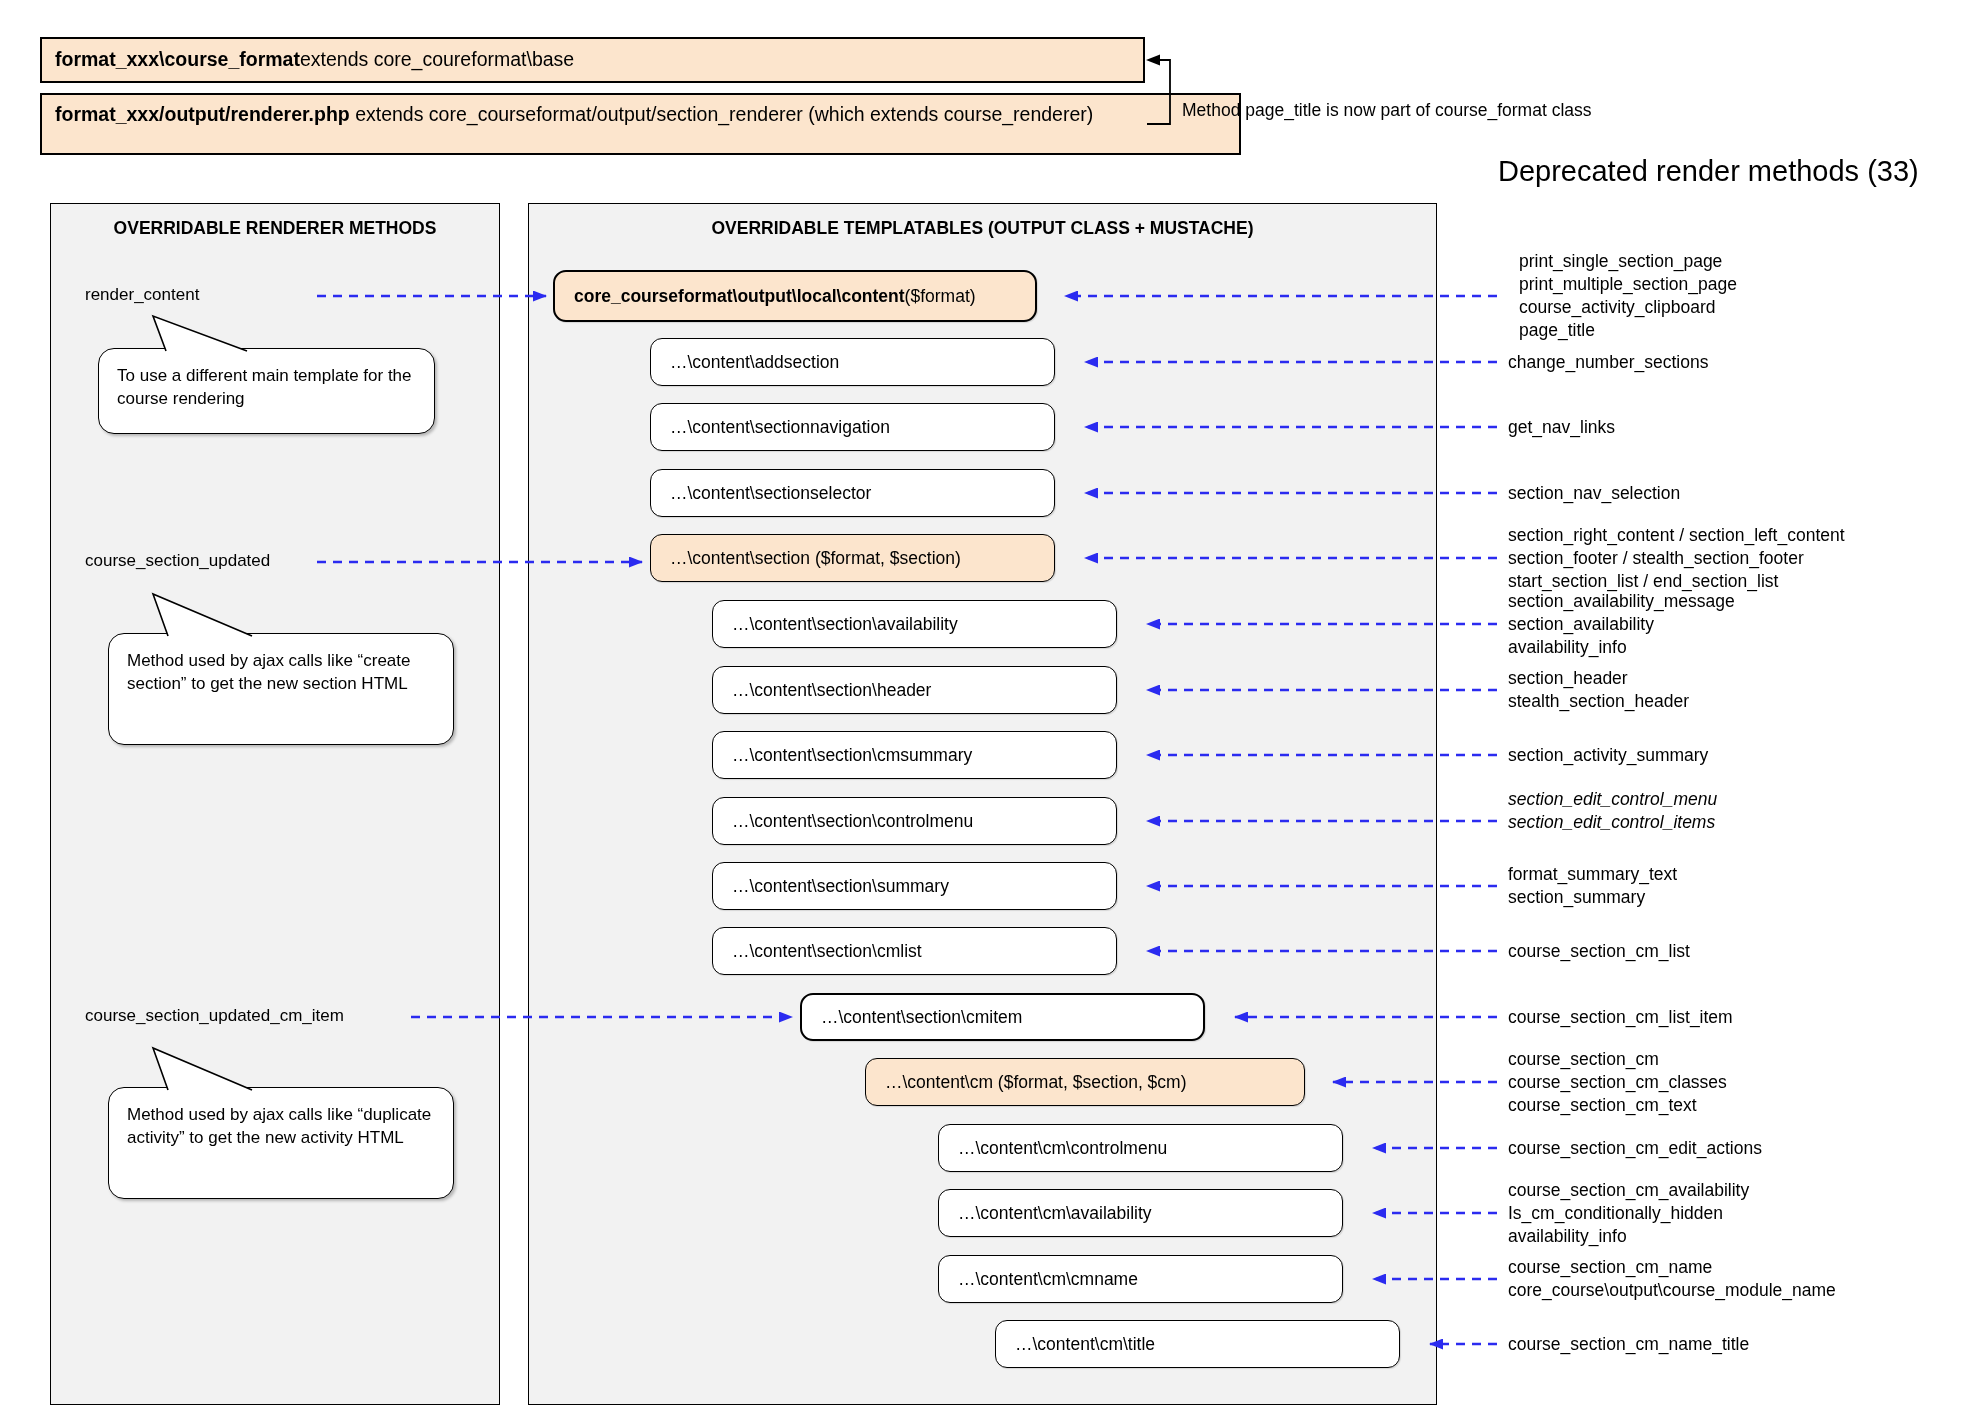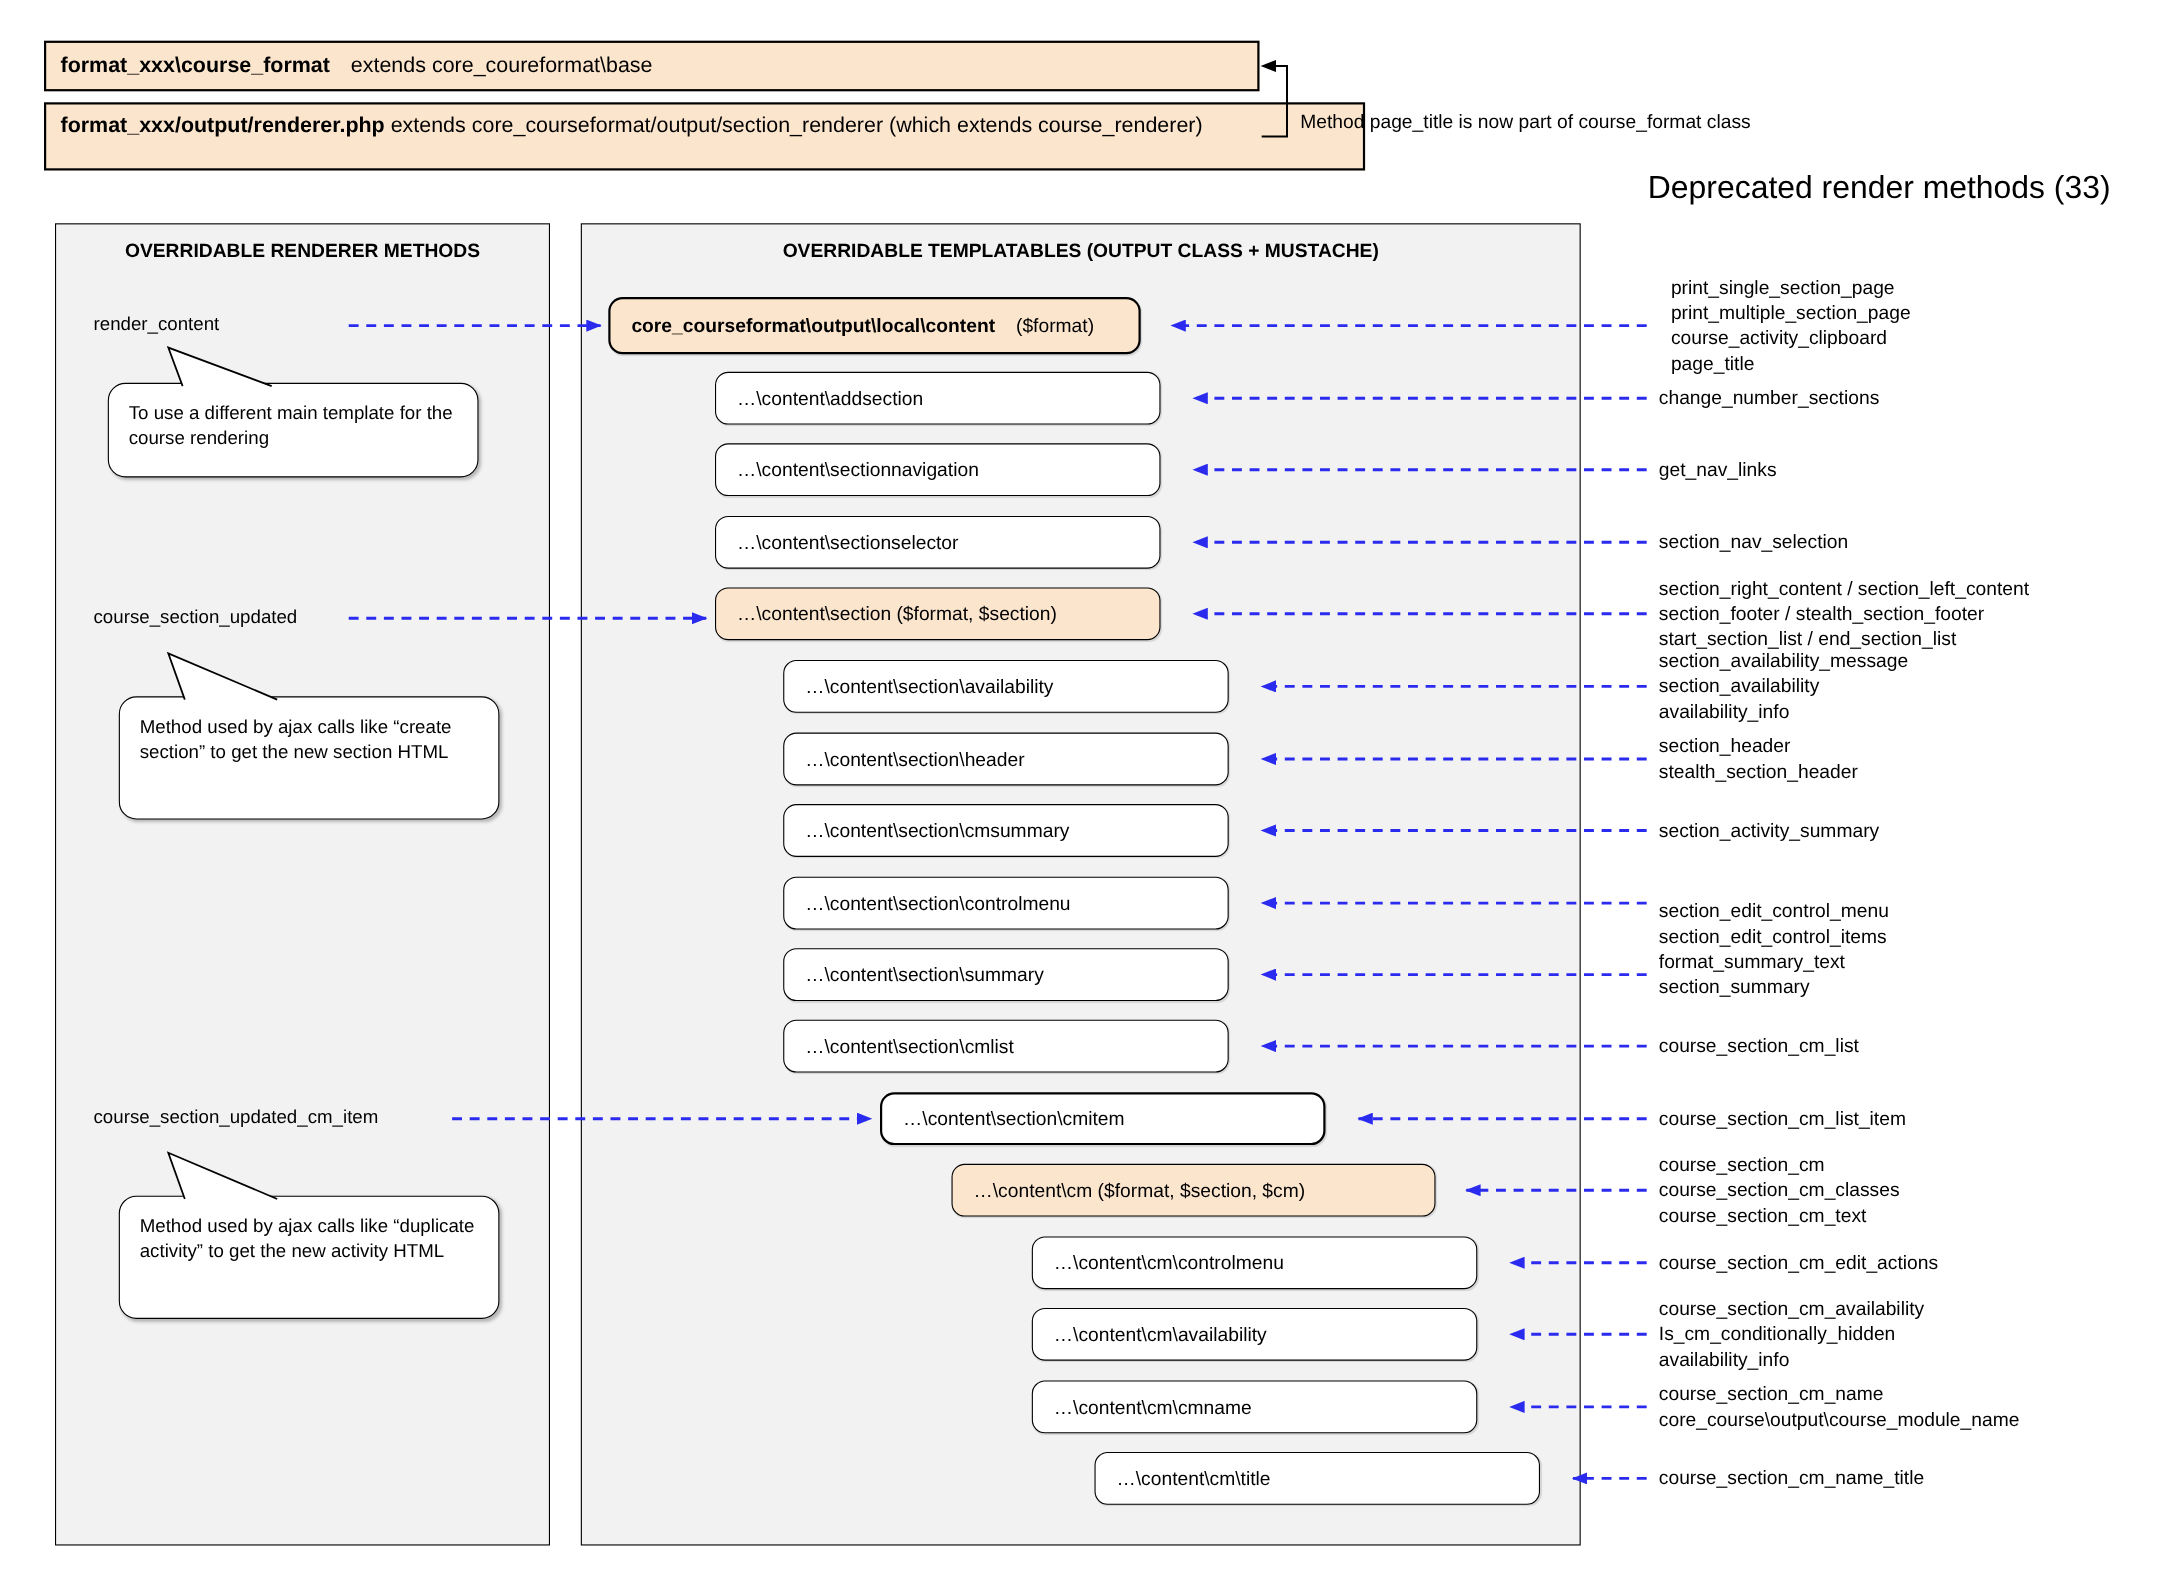--- a/index.html
+++ b/index.html
@@ -1,21 +1,21 @@
 <!DOCTYPE html>
 <html style="--highlight: #fce5cd; --arrow: #2b2bf0; --panel_bg: #f2f2f2; --border: #000000;"><head>
 <meta charset="utf-8">
 <style>
   :root{
     --highlight:#fce5cd; --arrow:#2b2bf0; --panel_bg:#f2f2f2; --border:#000000;
   }
   html,body{margin:0;padding:0;background:#fff;}
   .canvas{position:relative;width:1964px;height:1427px;background:#fff;overflow:hidden;
           font-family:"Liberation Sans", sans-serif;color:#000;}
-  .abs{position:absolute;gap:19px;}
+  .abs{position:absolute;}
   
   .classbox{background:var(--highlight);border:2px solid var(--border);
             font-size:19.5px;line-height:1.32;padding:0 13px;box-sizing:border-box;}
   .classbox .b{font-weight:bold;}
   .classbox.vcenter{display:flex;align-items:center;}
   .classbox.wrap{padding-top:7px;}
   
   .note-text{font-size:17.5px;white-space:nowrap;}
   .dep-heading{font-size:29px;white-space:nowrap;}
   
@@ -117,21 +117,21 @@
     <div>section_availability</div>
     <div>availability_info</div>
   </div>
   <div class="abs dep-group" style="left:1508px;top:690px;">
     <div>section_header</div>
     <div>stealth_section_header</div>
   </div>
   <div class="abs dep-group" style="left:1508px;top:755px;">
     <div>section_activity_summary</div>
   </div>
-  <div class="abs dep-group" style="left:1508px;top:840px;">
+  <div class="abs dep-group" style="left:1508px;top:811px;font-style:italic;">
     <div>section_edit_control_menu</div>
     <div>section_edit_control_items</div>
   </div>
   <div class="abs dep-group" style="left:1508px;top:886px;">
     <div>format_summary_text</div>
     <div>section_summary</div>
   </div>
   <div class="abs dep-group" style="left:1508px;top:951px;">
     <div>course_section_cm_list</div>
   </div>

